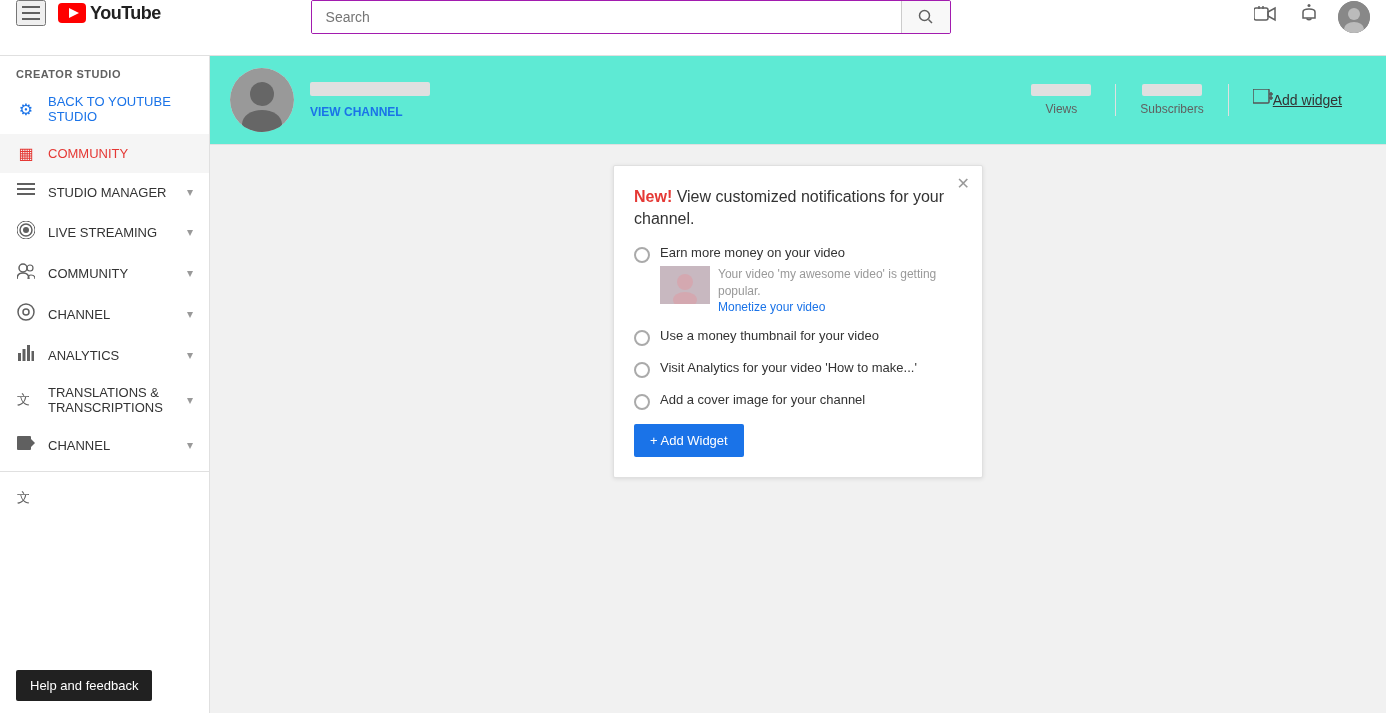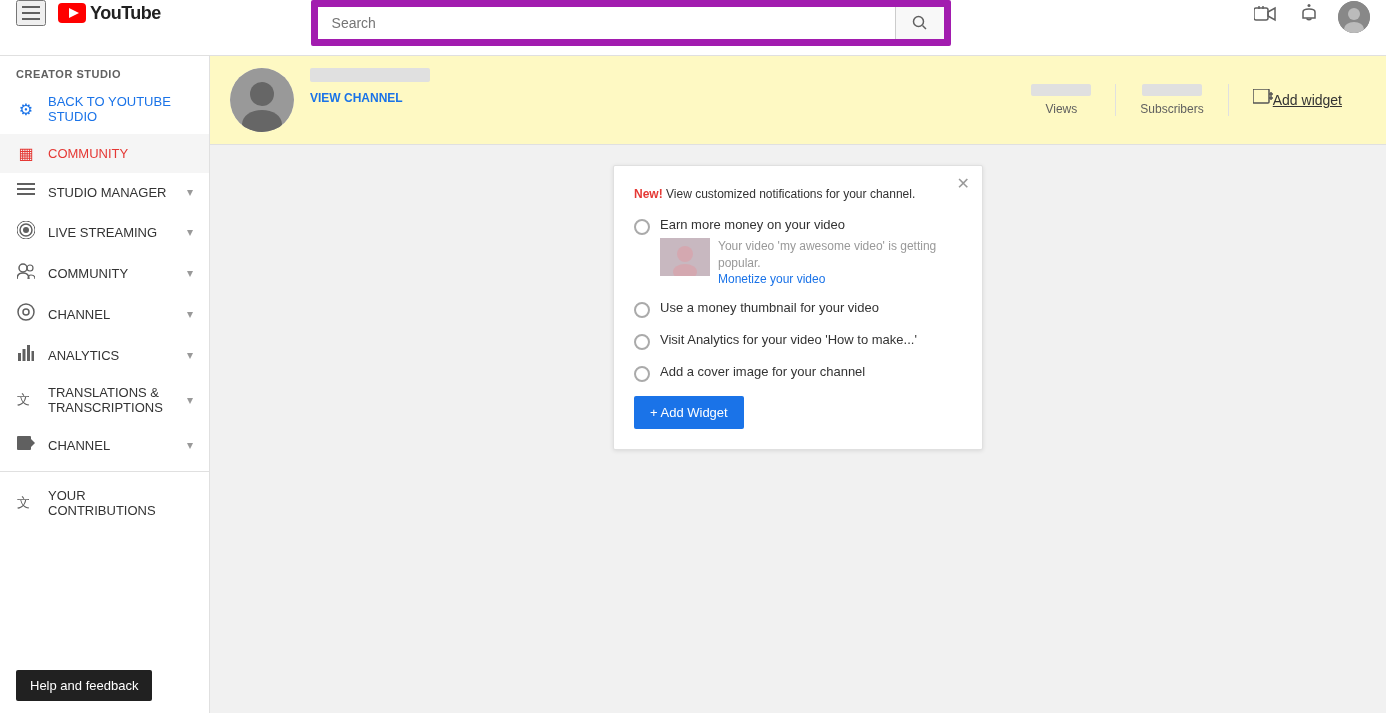--- a/index.html
+++ b/index.html
@@ -13,21 +13,21 @@
     }
     .topnav-left { display: flex; align-items: center; gap: 12px; }
     .hamburger { cursor: pointer; padding: 4px; display: flex; flex-direction: column; gap: 4px; }
     .hamburger span { display: block; width: 18px; height: 2px; background: #606060; }
     .yt-logo { display: flex; align-items: center; gap: 4px; text-decoration: none; }
     .yt-icon { width: 28px; height: 20px; }
     .yt-wordmark { font-size: 18px; font-weight: bold; color: #212121; letter-spacing: -0.5px; }
 
     .search-bar {
       flex: 1; max-width: 640px; margin: 0 auto;
-      display: flex; border: 7px solid #a21caf; border-radius: 2px; overflow: hidden;
+      display: flex; border: 1px solid #a21caf; border-radius: 2px; overflow: hidden;
     }
     .search-input {
       flex: 1; padding: 8px 14px; font-size: 14px; border: none; outline: none;
       color: #666;
     }
     .search-btn {
       background: #f8f8f8; border: none; border-left: 1px solid #ccc;
       padding: 0 16px; cursor: pointer; display: flex; align-items: center;
     }
 
@@ -62,21 +62,21 @@
     .help-btn {
       background: #212121; color: #fff; border: none; padding: 8px 14px;
       border-radius: 2px; font-size: 13px; cursor: pointer; white-space: nowrap;
     }
 
     
     .main { flex: 1; overflow-y: auto; background: #f1f1f1; }
 
     
     .channel-header {
-      background: #fef9c3; display: flex; 
+      background: #5eead4; display: flex; align-items: center;
       padding: 12px 20px; border-bottom: 1px solid #e0e0e0; gap: 16px;
     }
     .channel-avatar { width: 64px; height: 64px; border-radius: 50%; overflow: hidden; background: #ccc; flex-shrink: 0; }
     .channel-name-area { flex: 1; }
     .channel-name-placeholder { width: 120px; height: 14px; background: #e0e0e0; border-radius: 2px; margin-bottom: 8px; }
     .view-channel-link { color: #1a73e8; font-size: 12px; font-weight: bold; text-decoration: none; text-transform: uppercase; cursor: pointer; }
     .channel-stats { display: flex; align-items: center; gap: 0; margin-left: auto; }
     .stat-item { text-align: center; padding: 0 24px; border-right: 1px solid #e0e0e0; }
     .stat-item:last-child { border-right: none; }
     .stat-value { width: 60px; height: 12px; background: #e0e0e0; border-radius: 2px; margin: 0 auto 6px; }
@@ -93,21 +93,21 @@
     .main-body { padding: 20px; }
     .notification-popup {
       background: #fff; border: 1px solid #e0e0e0; border-radius: 2px;
       max-width: 370px; margin: 0 auto; padding: 20px; position: relative;
       box-shadow: 0 1px 4px rgba(0,0,0,0.1);
     }
     .popup-close {
       position: absolute; top: 10px; right: 12px; background: none; border: none;
       cursor: pointer; font-size: 16px; color: #999; line-height: 1;
     }
-    .popup-title { font-size: 12px; color: #333; margin-bottom: 14px; line-height: 1.4; }
+    .popup-title { font-size: 16px; color: #333; margin-bottom: 14px; line-height: 1.4; }
     .popup-title .new-badge { color: #e53935; font-weight: bold; }
     .notif-item { display: flex; align-items: flex-start; gap: 10px; margin-bottom: 14px; }
     .notif-radio { width: 16px; height: 16px; border-radius: 50%; border: 2px solid #aaa; flex-shrink: 0; margin-top: 2px; background: #fff; }
     .notif-content { flex: 1; }
     .notif-text { font-size: 13px; color: #333; }
     .notif-sub { display: flex; gap: 8px; margin-top: 6px; align-items: flex-start; }
     .notif-thumb { width: 50px; height: 38px; background: #ccc; flex-shrink: 0; overflow: hidden; }
     .notif-desc { font-size: 12px; color: #999; line-height: 1.4; }
     .notif-link { color: #1a73e8; font-size: 12px; }
     .add-widget-main-btn {
@@ -273,21 +273,20 @@
     </div>
 
     <hr class="sidebar-divider">
 
     <div class="sidebar-item">
       <span class="sidebar-item-icon">
         <svg width="18" height="16" viewBox="0 0 18 16">
             <text y="14" font-size="13" fill="#606060">文</text>
           </svg>
       </span>
-      <span class="sidebar-item-label">YOUR CONTRIBUTIONS</span>
     </div>
 
     <div class="sidebar-bottom">
       <button class="help-btn">Help and feedback</button>
     </div>
   </aside>
 
   <main class="main">
 
     <div class="channel-header">

